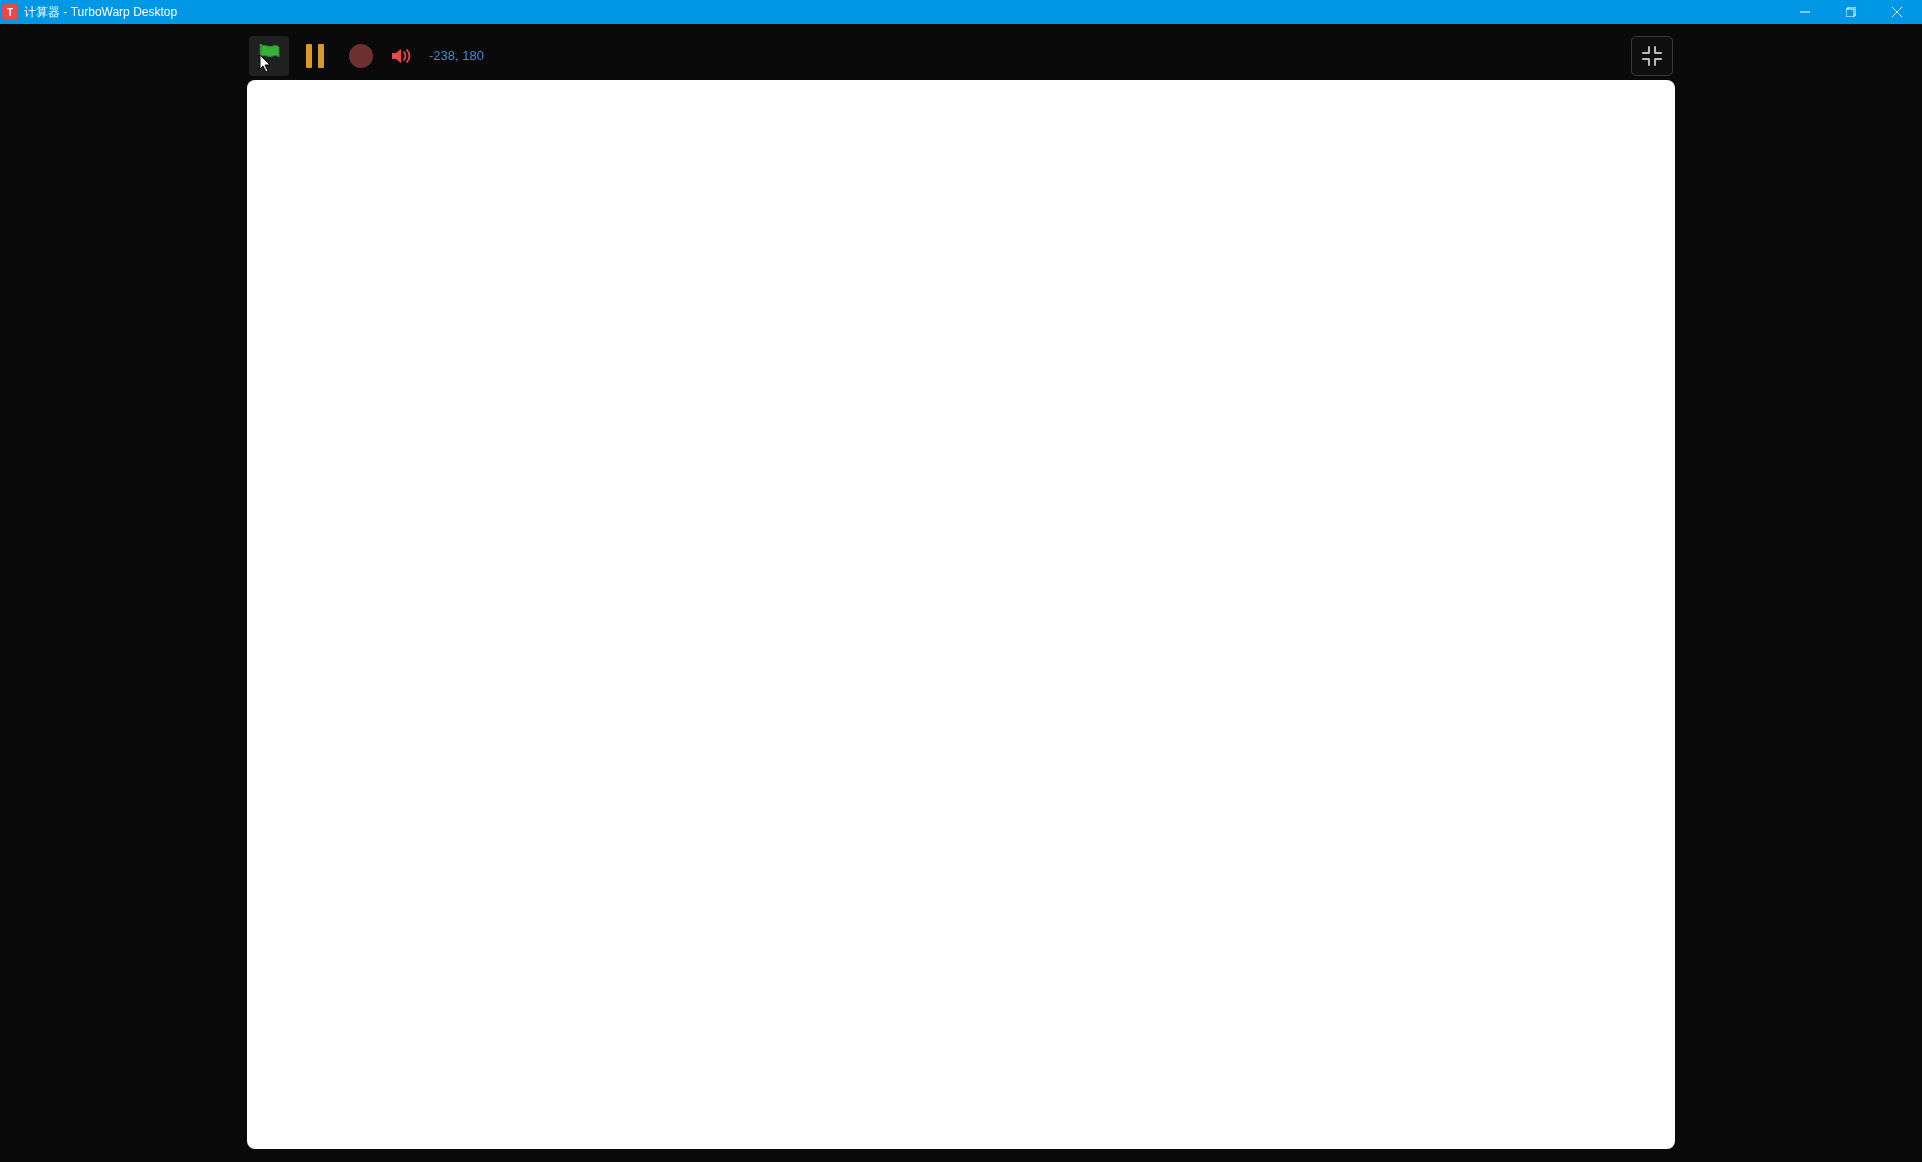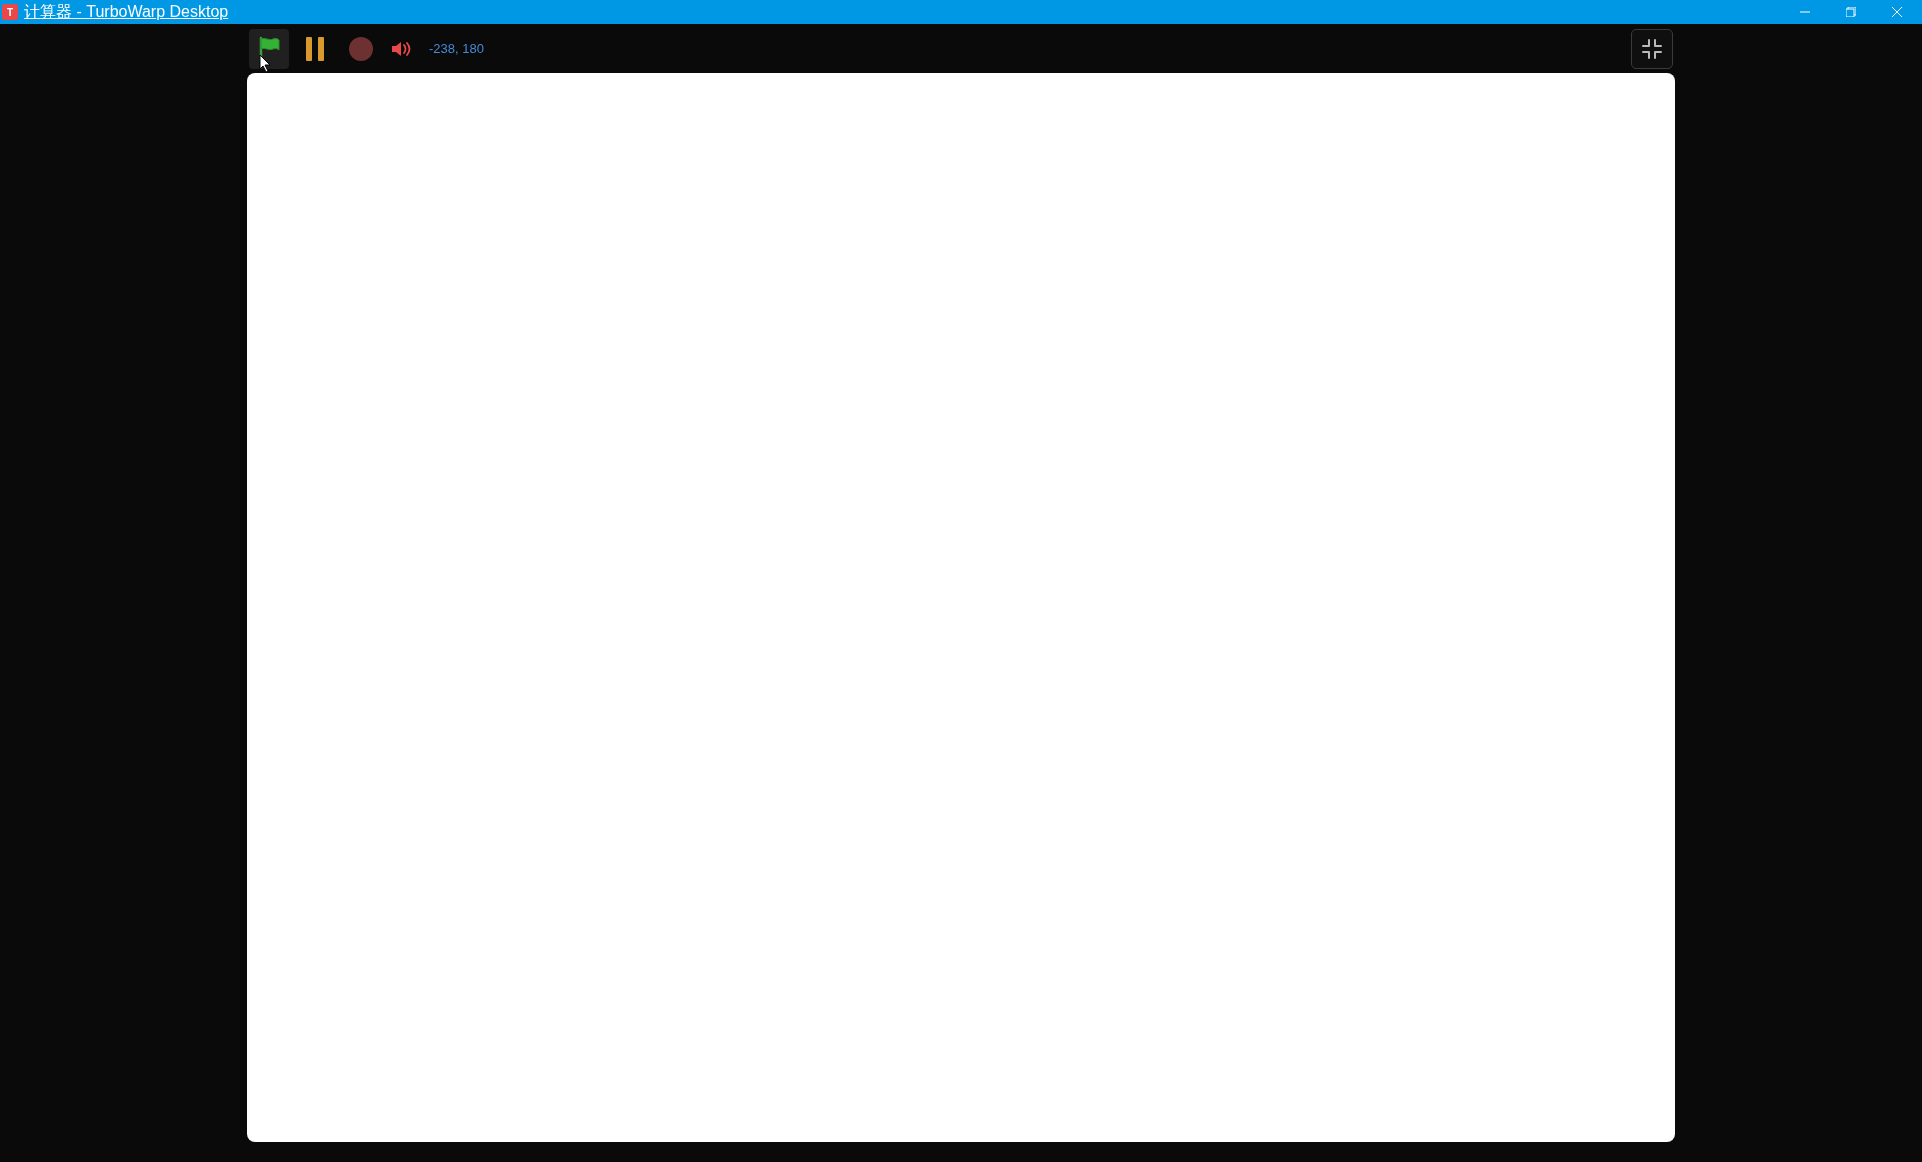--- a/index.html
+++ b/index.html
@@ -31,44 +31,43 @@
       margin-right: 6px;
       display: flex;
       align-items: center;
       justify-content: center;
       color: white;
       font-size: 10px;
       font-weight: bold;
     }
     .titlebar-title {
       color: #ffffff;
-      font-size: 16px;
+      font-size: 12px;
       flex: 1;
-      text-decoration: underline;
     }
     .window-controls {
       display: flex;
       height: 100%;
     }
     .window-control {
       width: 46px;
       height: 100%;
       display: flex;
       align-items: center;
       justify-content: center;
       color: white;
       cursor: pointer;
     }
     .main-area {
       width: 100%;
       height: calc(100% - 24px);
       background: #0a0a0a;
       display: flex;
       justify-content: center;
-      padding-top: 2px;
+      padding-top: 9px;
     }
     .stage-wrapper {
       display: flex;
       flex-direction: column;
       align-items: stretch;
     }
     .toolbar {
       height: 45px;
       display: flex;
       align-items: center;

